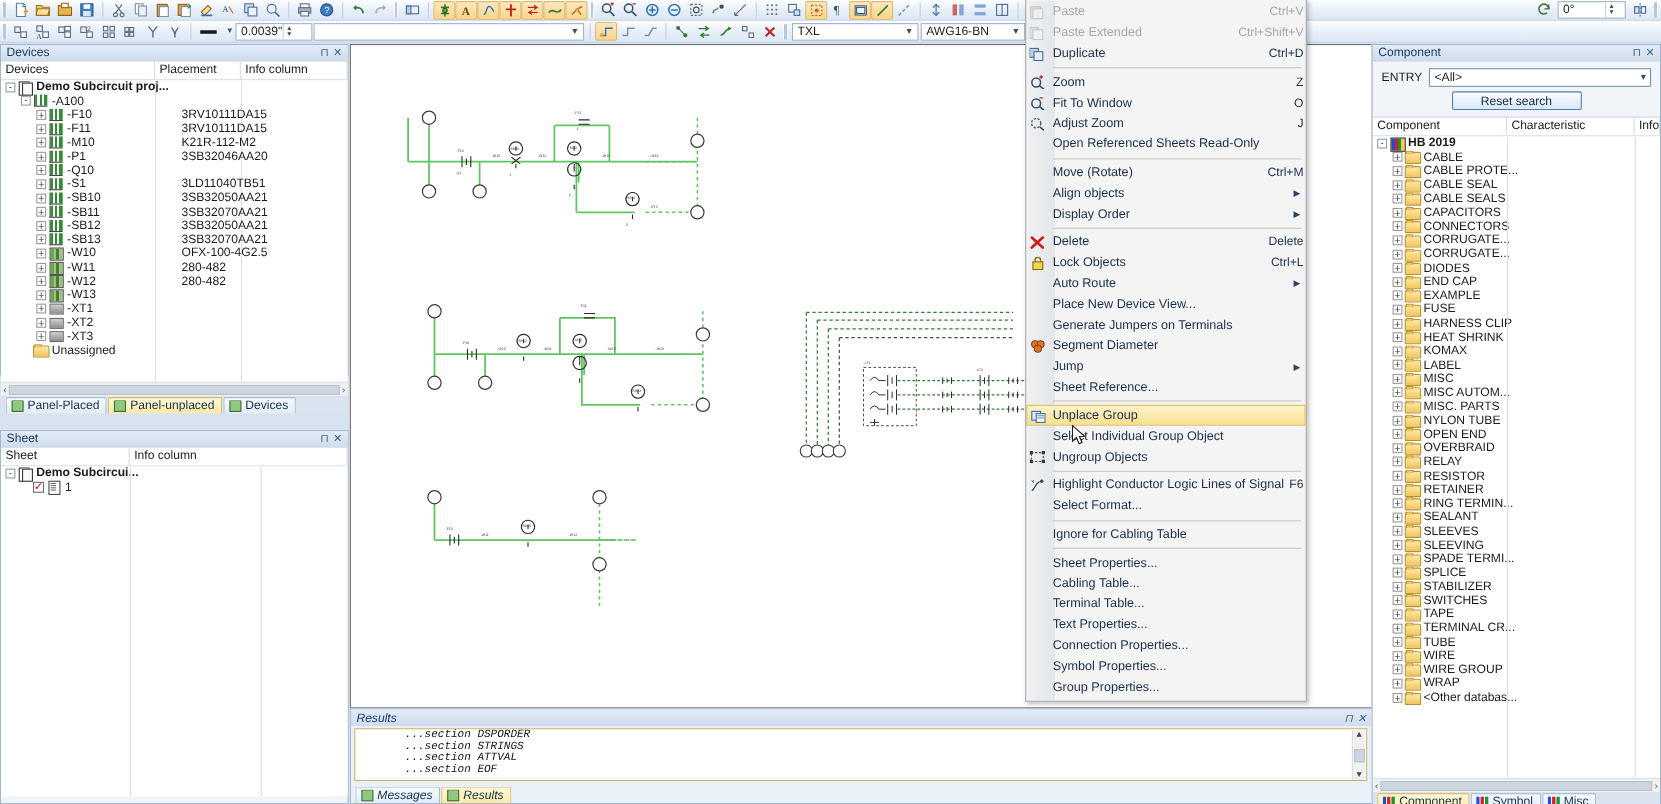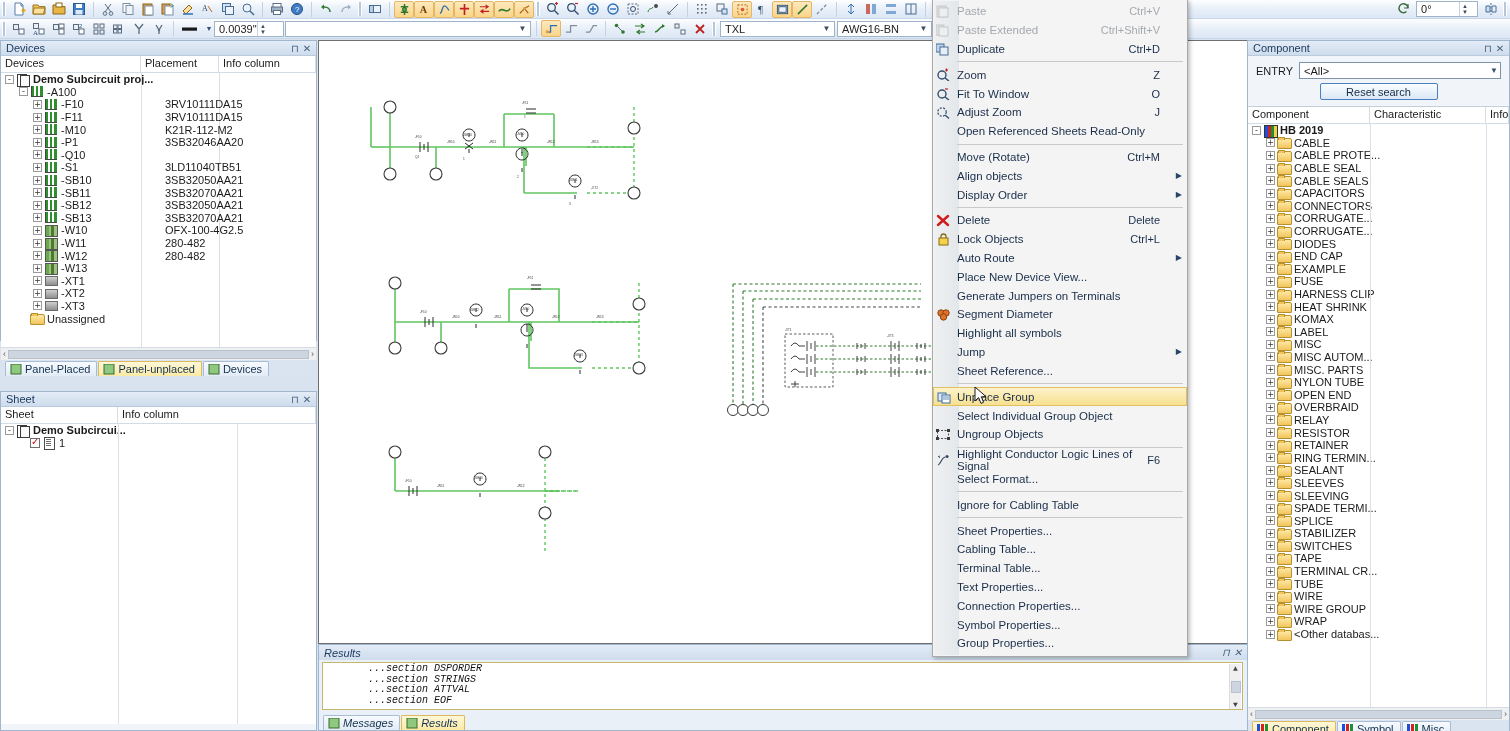--- a/index.html
+++ b/index.html
@@ -201,21 +201,21 @@
   }
   #ctxmenu .gutter {
     position: absolute; left: 1px; top: 1px; width: 25px; bottom: 1px;
     background: linear-gradient(90deg,#eef0f2,#e4e7ea);
   }
   .mi {
     position: relative; height: 18.8px; display: flex; align-items: center;
     font-size: 11.5px; color: #1a2e4a; padding-left: 24px; z-index: 2;
   }
   .mi .mtxt { flex: 1; padding-left: 0px; }
-  .mi .macc { color: #1a2e4a; padding-right: 27px; font-size: 11px; }
+  .mi .macc { color: #1a2e4a; padding-right: 2px; font-size: 11px; }
   .mi .marrow { position: absolute; right: 5px; font-size: 8px; color: #29456b; }
   .mi.disabled { color: #a4a9af; }
   .mi.disabled .macc { color: #a4a9af; }
   .mi.hl {
     background: linear-gradient(#fdf3cc,#f7e08f);
     border: 1px solid #e0c060; height: 19px; padding-left: 23px;
   }
   .mi .micon {
     position: absolute; left: 3px; top: 3px; width: 16px; height: 14px;
   }
@@ -1768,23 +1768,20 @@
           <span class="micon">
             <svg width="15" height="13">
               <circle cx="5" cy="5" r="3.2" fill="#e0732a" stroke="#8a4410"></circle>
               <circle cx="10" cy="5" r="3.2" fill="#e0732a" stroke="#8a4410"></circle>
               <circle cx="7.5" cy="9" r="3.2" fill="#e0732a" stroke="#8a4410"></circle>
             </svg>
           </span>
           <span class="mtxt">Segment Diameter</span>
         </div>
         <div class="mi">
-          <span class="mtxt">Highlight all symbols</span>
-        </div>
-        <div class="mi">
           <span class="mtxt">Jump</span>
           <span class="marrow">▶</span>
         </div>
         <div class="mi">
           <span class="mtxt">Sheet Reference...</span>
         </div>
         <div class="msep"></div>
         <div class="mi hl">
           <span class="micon">
             <svg width="15" height="13">

